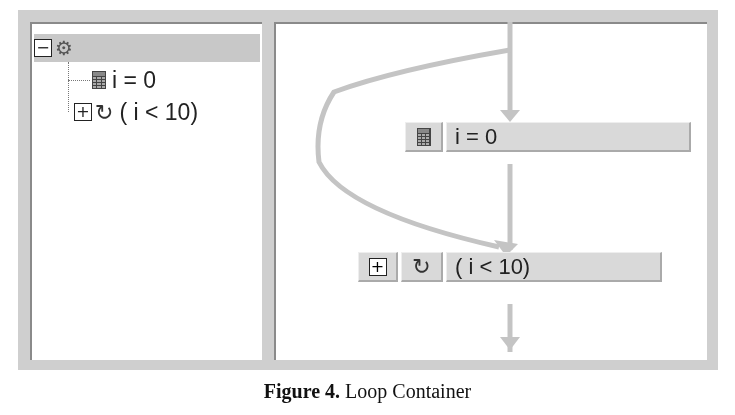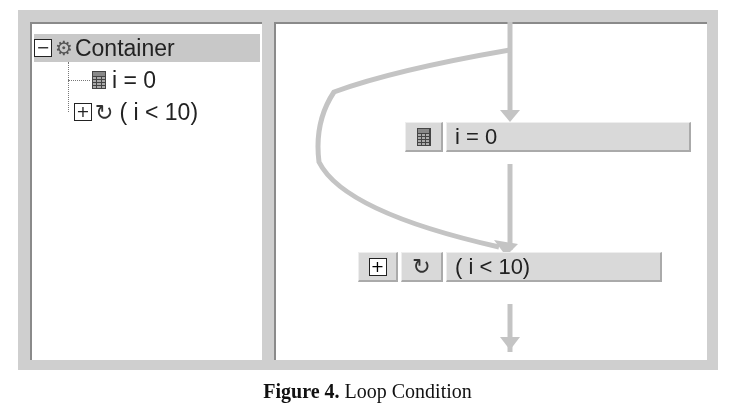--- a/index.html
+++ b/index.html
@@ -26,21 +26,20 @@
 </style>
 </head>
 <body>
 
 <div class="frame"></div>
 
 <div class="left-pane">
   <div class="tree-row selected">
     <span class="expander">−</span>
     <span class="gear-icon">⚙</span>
-    <span>Container</span>
   </div>
   <div class="connector-v" style="left:36px;top:38px;height:50px;"></div>
   <div class="connector-h" style="left:36px;top:56px;width:22px;"></div>
   <div class="tree-row" style="left:60px;top:42px;">
     <span class="calc-icon">
         <span class="screen"></span>
         <span></span>
         <span></span>
         <span></span>
         <span></span>
@@ -101,13 +100,13 @@
 <div class="node" style="left:358px;top:252px;">
   <div class="node-cell" style="width:40px;">
     <span class="expander" style="margin:0;">+</span>
   </div>
   <div class="node-cell" style="width:42px;">
     <span class="loop-icon" style="margin:0;">↻</span>
   </div>
   <div class="node-label" style="width:216px;">( i &lt; 10)</div>
 </div>
 
-<div class="caption"><b>Figure 4.</b><span> Loop Condition</span></div>
+<div class="caption"><b>Figure 4.</b><span> Loop Container</span></div>
 
 </body></html>

